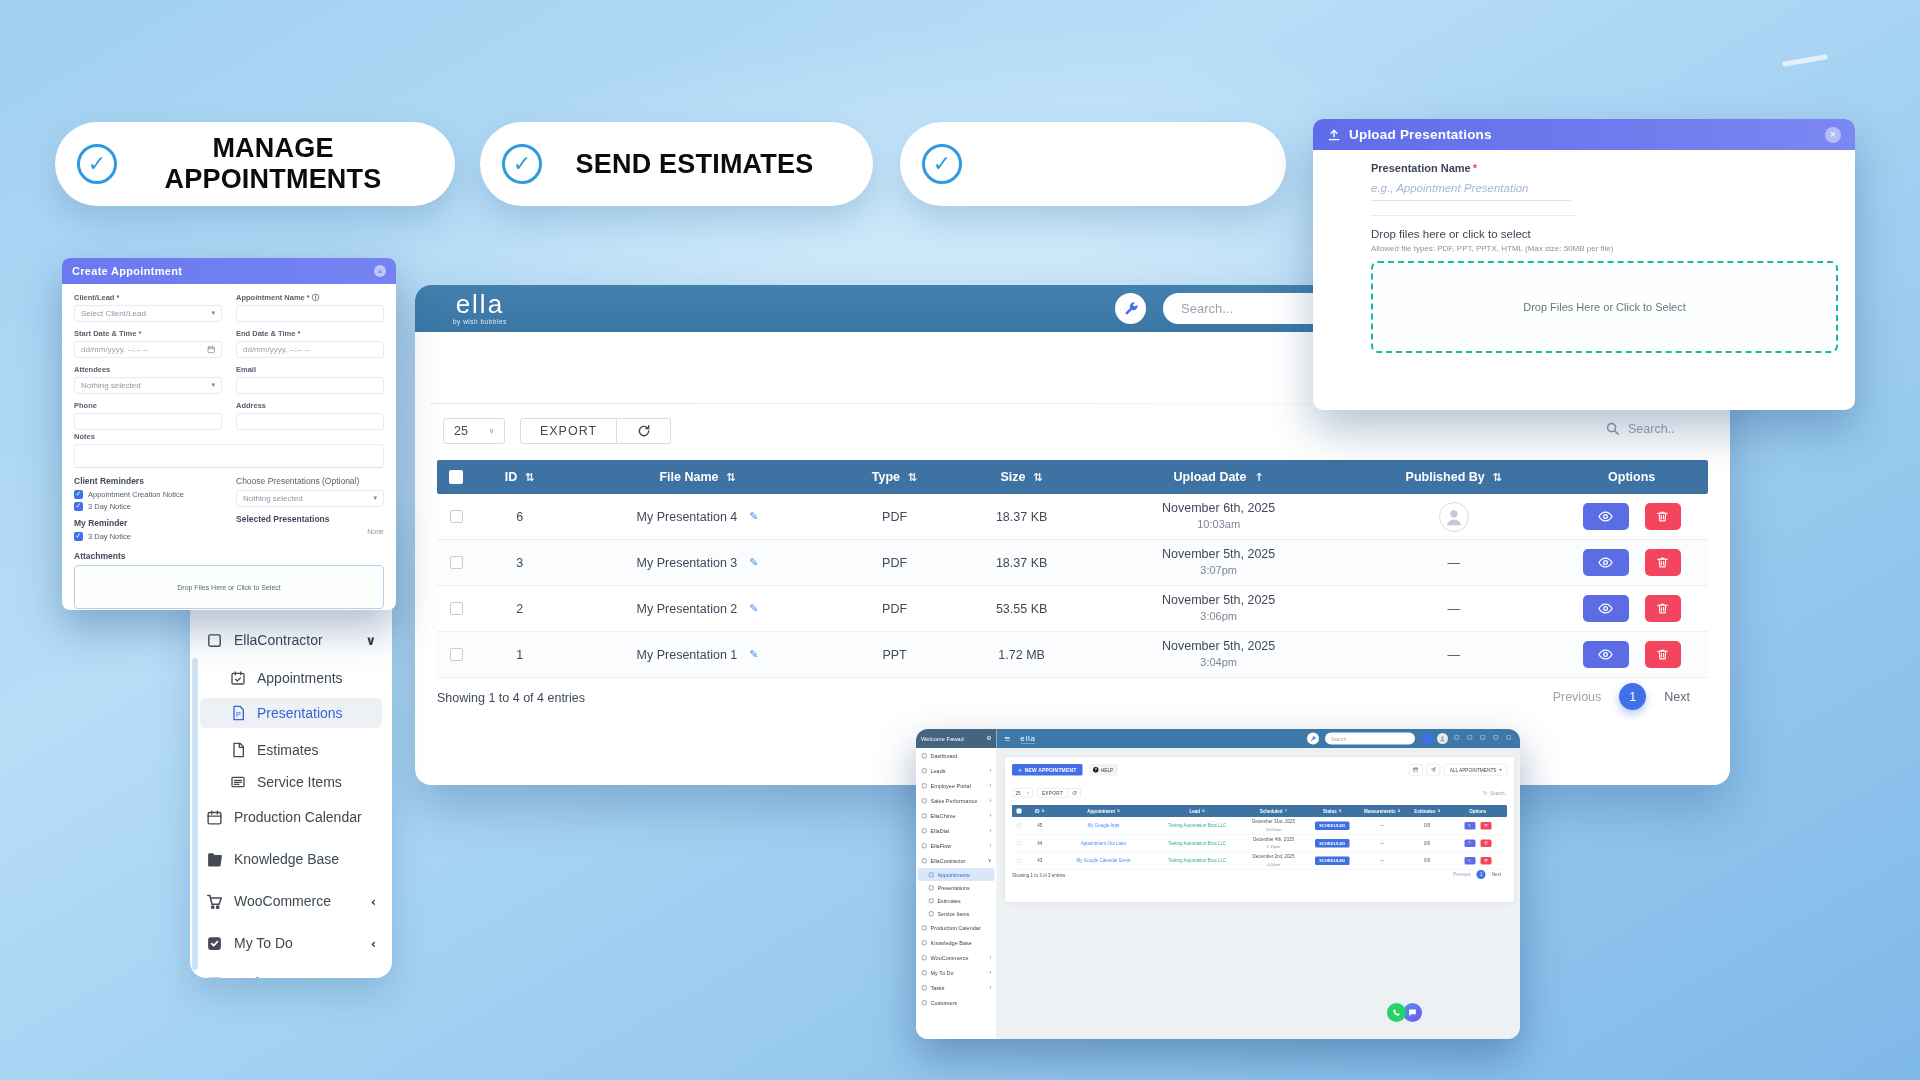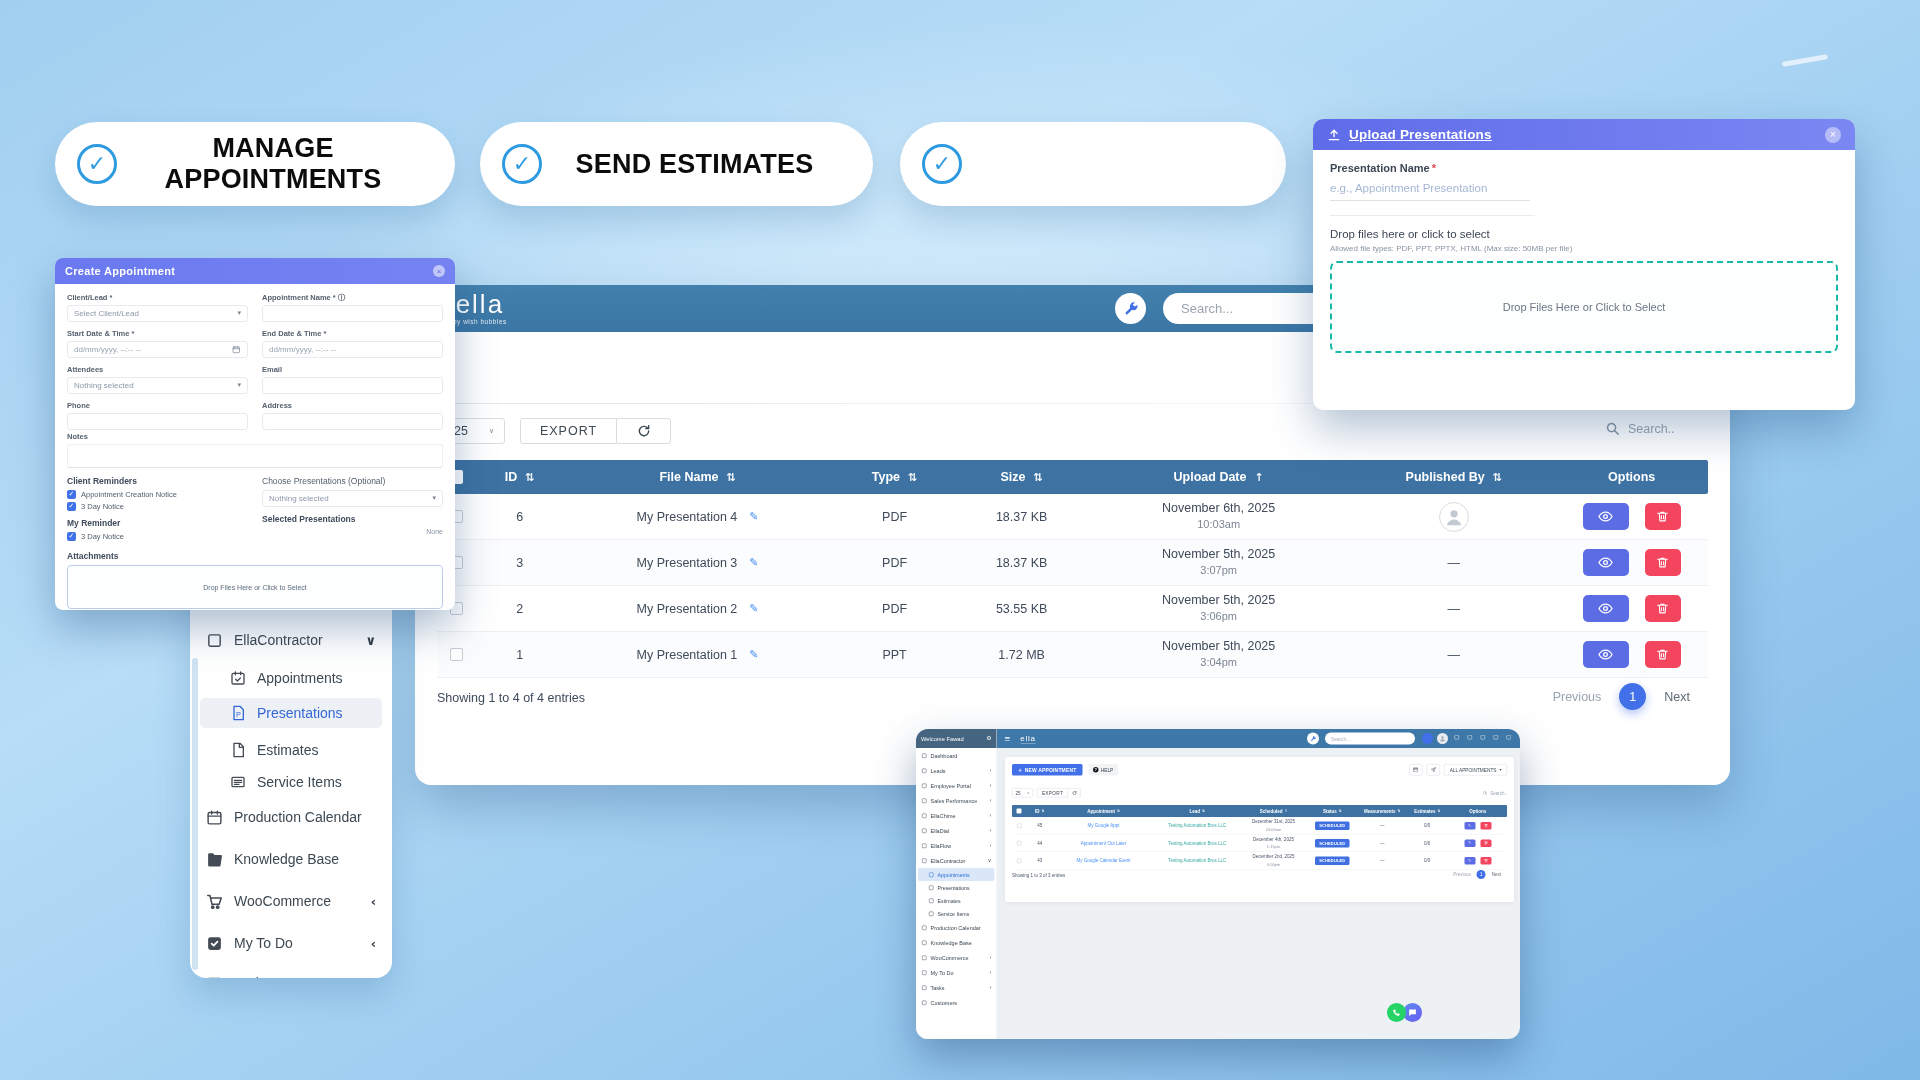--- a/index.html
+++ b/index.html
@@ -79,21 +79,21 @@
   .avatar{width:30px;height:30px;border-radius:50%;border:1px solid #d7dce2;color:#c3c9d2;display:flex;align-items:center;justify-content:center;overflow:hidden;}
   .btn-eye{width:46px;height:27px;border-radius:5px;background:#5c6ce4;color:#fff;display:flex;align-items:center;justify-content:center;border:none;cursor:pointer;}
   .btn-del{width:36px;height:27px;border-radius:5px;background:#f4455e;color:#fff;display:flex;align-items:center;justify-content:center;border:none;cursor:pointer;margin-left:8px;}
   .summary{position:absolute;left:22px;top:406px;font-size:12.5px;color:#3e4a5c;}
   .pager{position:absolute;right:40px;top:398px;display:flex;align-items:center;gap:18px;}
   .pg-prev{font-size:12.5px;color:#9aa3ae;}
   .pg-next{font-size:12.5px;color:#5f6976;}
   .pg-circle{width:27px;height:27px;border-radius:50%;background:#4170e8;color:#fff;font-size:12.5px;display:flex;align-items:center;justify-content:center;box-shadow:0 4px 10px rgba(65,112,232,.4);}
 
   
-  .cmodal{position:absolute;left:55px;top:258px;width:400px;height:352px;background:#fff;border-radius:8px;overflow:hidden;
+  .cmodal{position:absolute;left:62px;top:258px;width:334px;height:352px;background:#fff;border-radius:8px;overflow:hidden;
     box-shadow:0 18px 40px rgba(25,70,120,.35);z-index:5;}
   .cm-head{height:26px;background:linear-gradient(90deg,#6a79ef,#7583f2);display:flex;align-items:center;justify-content:space-between;padding:0 10px;}
   .cm-title{color:#fff;font-size:11px;font-weight:bold;letter-spacing:.3px;}
   .cm-close{width:12px;height:12px;border-radius:50%;background:rgba(255,255,255,.55);color:#5a67d8;font-size:8px;display:flex;align-items:center;justify-content:center;}
   .cm-body{padding:9px 12px;}
   .cm-grid{display:grid;grid-template-columns:1fr 1fr;column-gap:14px;row-gap:7px;}
   .fld label{display:block;font-size:7.5px;color:#55606e;font-weight:bold;margin-bottom:3px;}
   .fsel,.finp{height:17px;border:1px solid #e7eaef;border-radius:3px;display:flex;align-items:center;justify-content:space-between;padding:0 6px;font-size:8px;color:#8b97a8;background:#fff;}
   .finp input{border:none;width:100%;font-size:8px;color:#6b7684;background:transparent;}
   .finp input::placeholder{color:#97a2b2;}
@@ -106,29 +106,29 @@
   .chk-sq{width:9px;height:9px;background:#3f72e8;border-radius:2px;color:#fff;font-size:7px;display:flex;align-items:center;justify-content:center;}
   .chklbl{font-size:7.5px;color:#55606e;}
   .selpres-val{font-size:7px;color:#8b97a8;text-align:right;margin-top:3px;}
   .cm-attach{margin-top:7px;}
   .cm-drop{height:44px;border:1px solid #b9cdeb;border-radius:4px;display:flex;align-items:center;justify-content:center;font-size:7px;color:#5a6a7a;background:#fdfefe;}
 
   
   .umodal{position:absolute;left:1313px;top:119px;width:542px;height:291px;background:#fff;border-radius:10px;overflow:hidden;
     box-shadow:0 20px 44px rgba(25,70,120,.32);z-index:6;}
   .um-head{height:31px;background:linear-gradient(90deg,#5f6ce9,#7b87f2);display:flex;align-items:center;padding:0 14px;color:#fff;gap:8px;}
-  .um-title{font-size:13.5px;font-weight:bold;letter-spacing:.2px;flex:1;text-decoration:underline;}
+  .um-title{font-size:13.5px;font-weight:bold;letter-spacing:.2px;flex:1;}
   .um-close{width:16px;height:16px;border-radius:50%;background:rgba(255,255,255,.45);color:#fff;font-size:10px;display:flex;align-items:center;justify-content:center;}
-  .um-body{padding:12px 17px;position:relative;height:336px;}
+  .um-body{padding:12px 17px;position:relative;height:336px;margin-left:41px;}
   .um-cols{display:flex;}
   .um-col1{width:225px;}
   .um-col2{margin-left:30px;width:200px;}
   .um-lbl{font-size:11px;color:#3d4655;font-weight:bold;}
   .req{color:#e5484d;margin-left:2px;}
-  .um-inp{border:none;border-bottom:1px solid #dde2e8;width:200px;font-size:11.5px;color:#55606e;padding:8px 0 6px;background:transparent;}
+  .um-inp{border:none;border-bottom:1px solid #dde2e8;width:200px;font-size:11.5px;color:#55606e;padding:8px 0 6px;background:transparent;font-style:italic;}
   .um-inp::placeholder{color:#a5b6d6;}
   .um-inp.desc::placeholder{color:#aeb8c6;}
   .um-line2{width:205px;height:1px;background:#e8ebef;margin-top:14px;}
   .um-droptitle{font-size:11.5px;color:#3d4655;margin-top:12px;}
   .um-hint{font-size:8px;color:#8a94a2;margin-top:4px;}
   .um-dropzone{margin-top:8px;height:92px;border:2px dashed #18b8a8;border-radius:7px;background:#fcfffe;display:flex;align-items:center;justify-content:center;font-size:11px;color:#6b7684;}
   .um-foot{position:absolute;right:17px;bottom:14px;display:flex;align-items:center;gap:12px;}
   .btn-cancel{height:23px;padding:0 12px;border:1px solid #c8cdd4;border-radius:3px;background:#fff;font-size:10.5px;color:#5a6472;letter-spacing:.5px;display:flex;align-items:center;cursor:pointer;}
   .btn-upload{height:23px;padding:0 12px;border:1px solid #e3e6ea;border-radius:3px;background:#f4f6f8;font-size:10.5px;color:#5a6472;letter-spacing:.5px;display:flex;align-items:center;gap:6px;cursor:pointer;}
 

